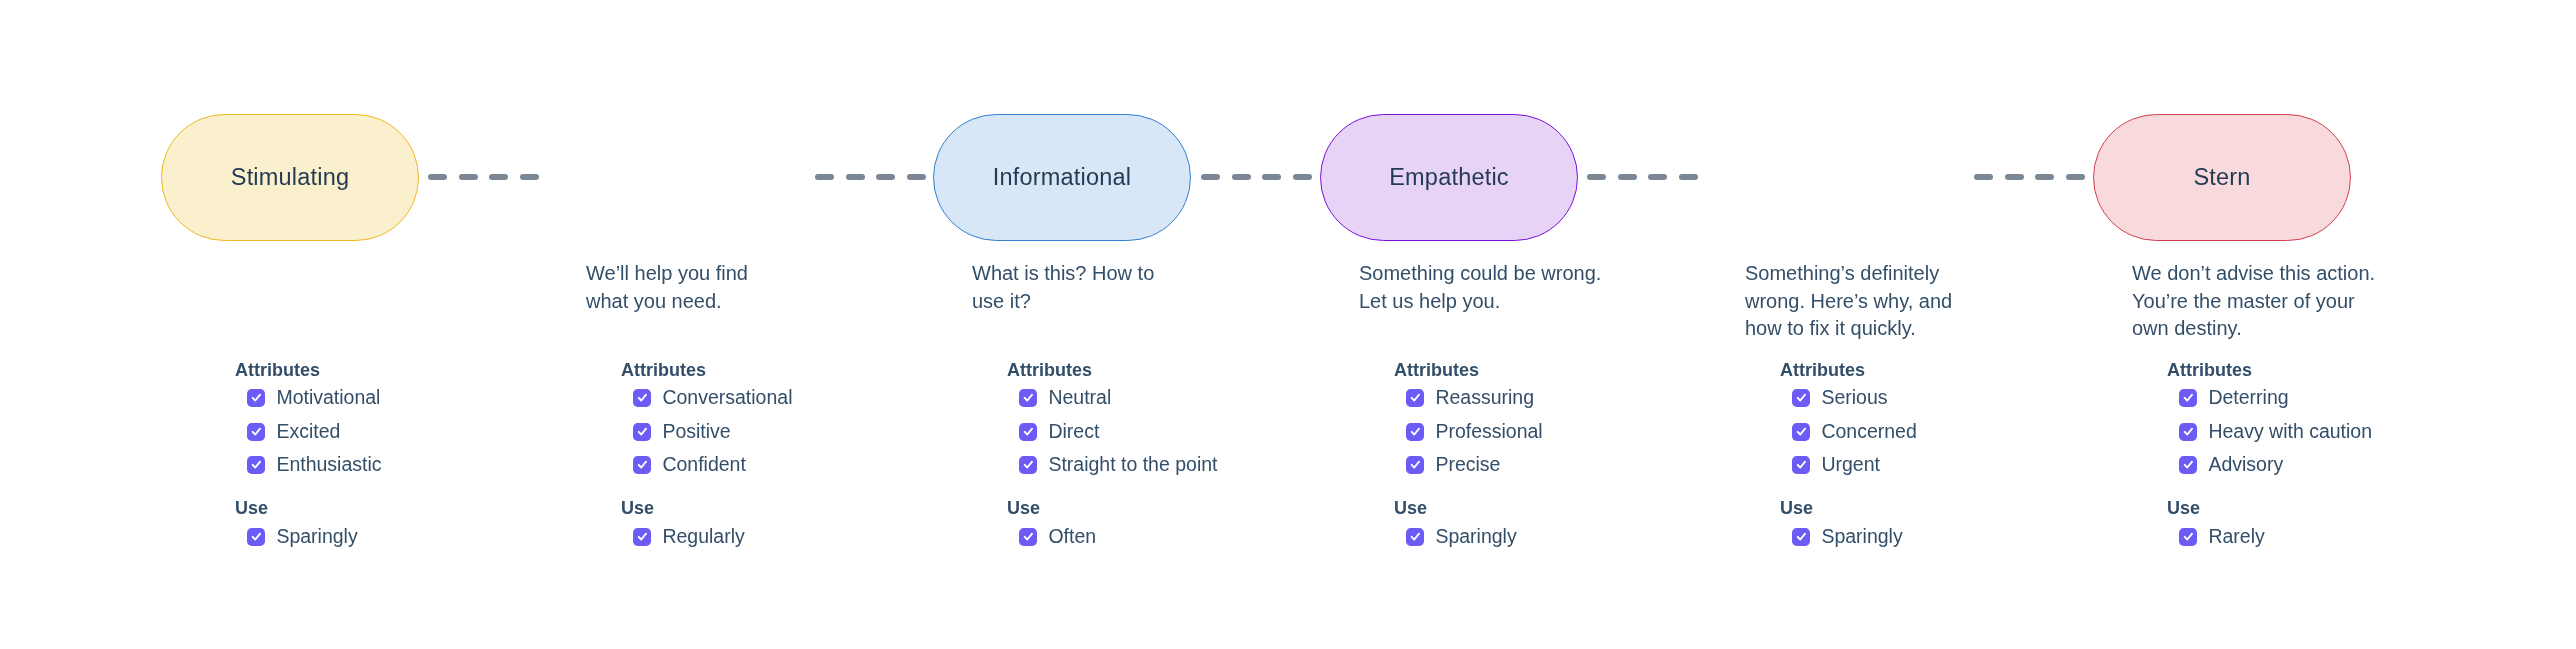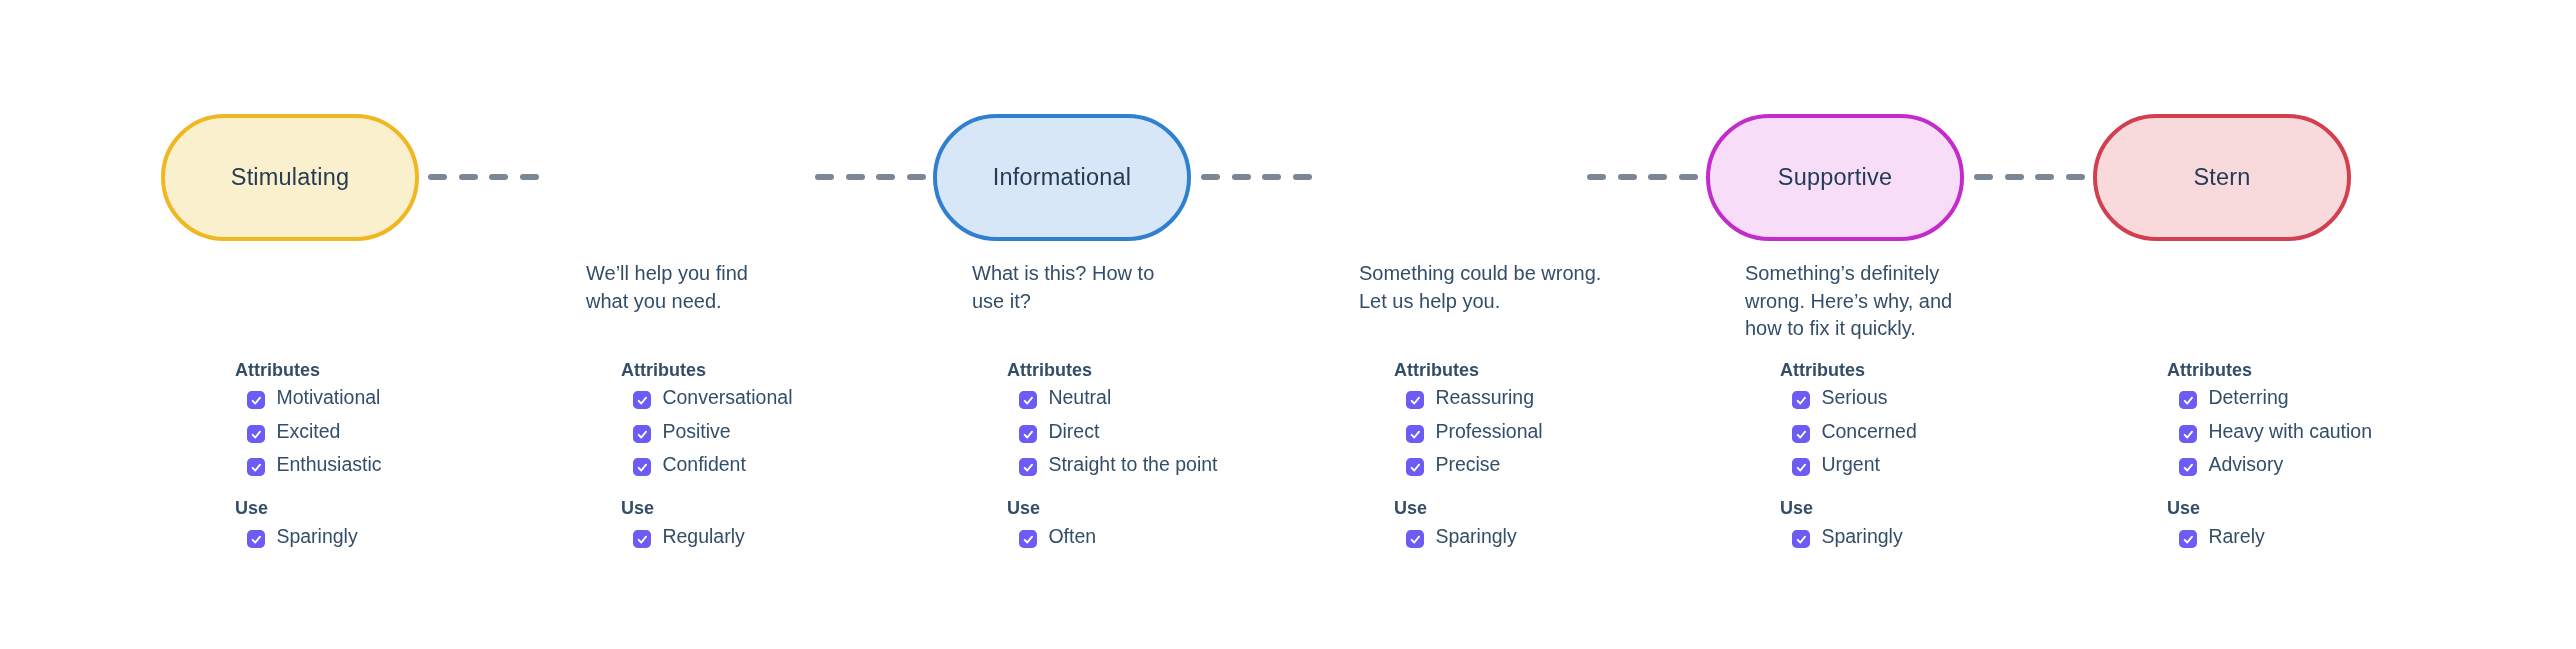--- a/index.html
+++ b/index.html
@@ -17,21 +17,21 @@
     width: 386px;
     height: 100%;
   }
   .pill {
     position: absolute;
     left: 64px;
     top: 114px;
     width: 258px;
     height: 127px;
     box-sizing: border-box;
-    border: 4px solid #be185d;
+    border: 1px solid #be185d;
     border-radius: 64px;
     display: flex;
     align-items: center;
     justify-content: center;
   }
   .pill-label {
     font-size: 23.5px;
     font-weight: 500;
     color: #243B53;
     letter-spacing: 0.2px;
@@ -55,21 +55,21 @@
     color: #334E68;
     margin-left: 15px;
   }
   .sec.attrs { top: 360px; }
   .sec.use  { top: 498px; }
   .row {
     position: absolute;
     left: 122px;
     height: 23px;
     display: flex;
-    align-items: flex-end;
+    align-items: center;
     gap: 11.4px;
     padding-left: 28px;
   }
   .row.r0 { top: 386px; }
   .row.r1 { top: 420px; }
   .row.r2 { top: 453px; }
   .row.ruse { top: 525px; }
   .cbx {
     width: 18px;
     height: 18px;
@@ -234,20 +234,23 @@
     <span class="cbx">
       <svg viewBox="0 0 24 24">
           <polyline points="5,13 10,18 19,7" fill="none" stroke="#fff" stroke-width="3.6" stroke-linecap="round" stroke-linejoin="round"></polyline>
         </svg>
     </span>
     <span class="cbx-label">Often</span>
   </div>
 </div>
 
 <div class="col col3">
+  <div class="pill" style="border-color: rgb(126, 16, 216); background-color: rgb(230, 211, 246);">
+    <span class="pill-label">Empathetic</span>
+  </div>
   <div class="desc">Something could be wrong.
 Let us help you.</div>
   <div class="sec attrs">Attributes</div>
   <div class="row r0">
     <span class="cbx">
       <svg viewBox="0 0 24 24">
           <polyline points="5,13 10,18 19,7" fill="none" stroke="#fff" stroke-width="3.6" stroke-linecap="round" stroke-linejoin="round"></polyline>
         </svg>
     </span>
     <span class="cbx-label">Reassuring</span>
@@ -273,23 +276,20 @@
     <span class="cbx">
       <svg viewBox="0 0 24 24">
           <polyline points="5,13 10,18 19,7" fill="none" stroke="#fff" stroke-width="3.6" stroke-linecap="round" stroke-linejoin="round"></polyline>
         </svg>
     </span>
     <span class="cbx-label">Sparingly</span>
   </div>
 </div>
 
 <div class="col col4">
-  <div class="pill" style="border-color: rgb(195, 43, 202); background-color: rgb(247, 221, 248);">
-    <span class="pill-label">Supportive</span>
-  </div>
   <div class="desc">Something’s definitely
 wrong. Here’s why, and
 how to fix it quickly.</div>
   <div class="sec attrs">Attributes</div>
   <div class="row r0">
     <span class="cbx">
       <svg viewBox="0 0 24 24">
           <polyline points="5,13 10,18 19,7" fill="none" stroke="#fff" stroke-width="3.6" stroke-linecap="round" stroke-linejoin="round"></polyline>
         </svg>
     </span>
@@ -319,20 +319,23 @@
         </svg>
     </span>
     <span class="cbx-label">Sparingly</span>
   </div>
 </div>
 
 <div class="col col5">
   <div class="pill" style="border-color: rgb(210, 63, 79); background-color: rgb(248, 218, 220);">
     <span class="pill-label">Stern</span>
   </div>
+  <div class="desc">We don’t advise this action.
+You’re the master of your
+own destiny.</div>
   <div class="sec attrs">Attributes</div>
   <div class="row r0">
     <span class="cbx">
       <svg viewBox="0 0 24 24">
           <polyline points="5,13 10,18 19,7" fill="none" stroke="#fff" stroke-width="3.6" stroke-linecap="round" stroke-linejoin="round"></polyline>
         </svg>
     </span>
     <span class="cbx-label">Deterring</span>
   </div>
   <div class="row r1">

